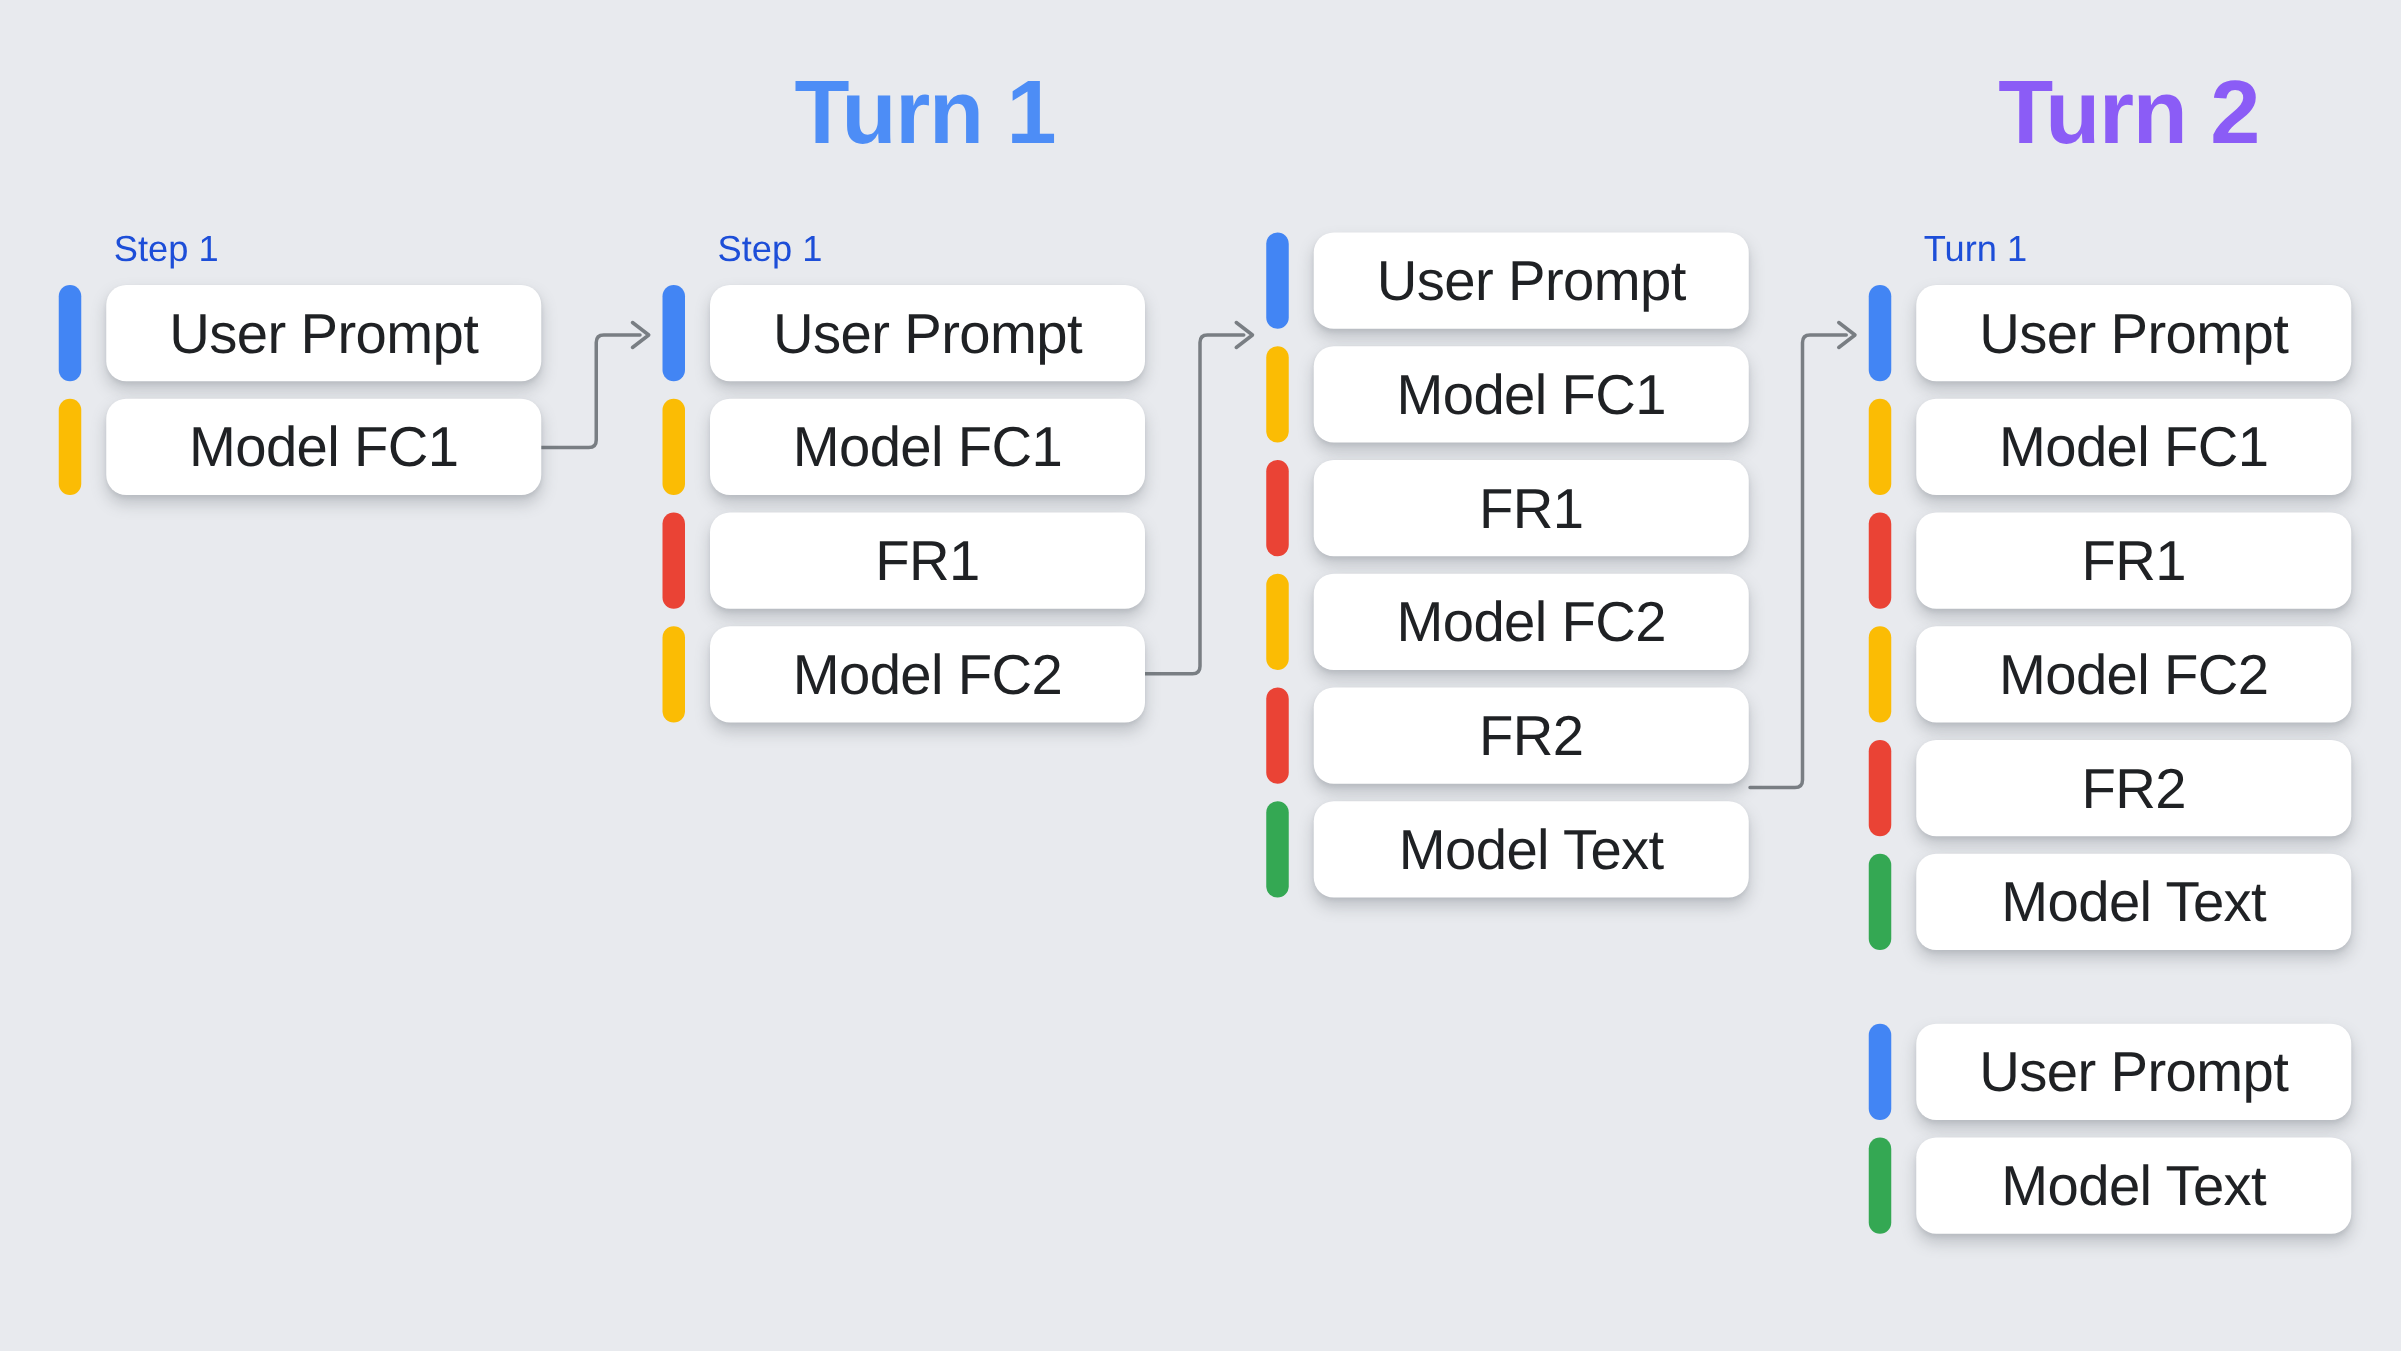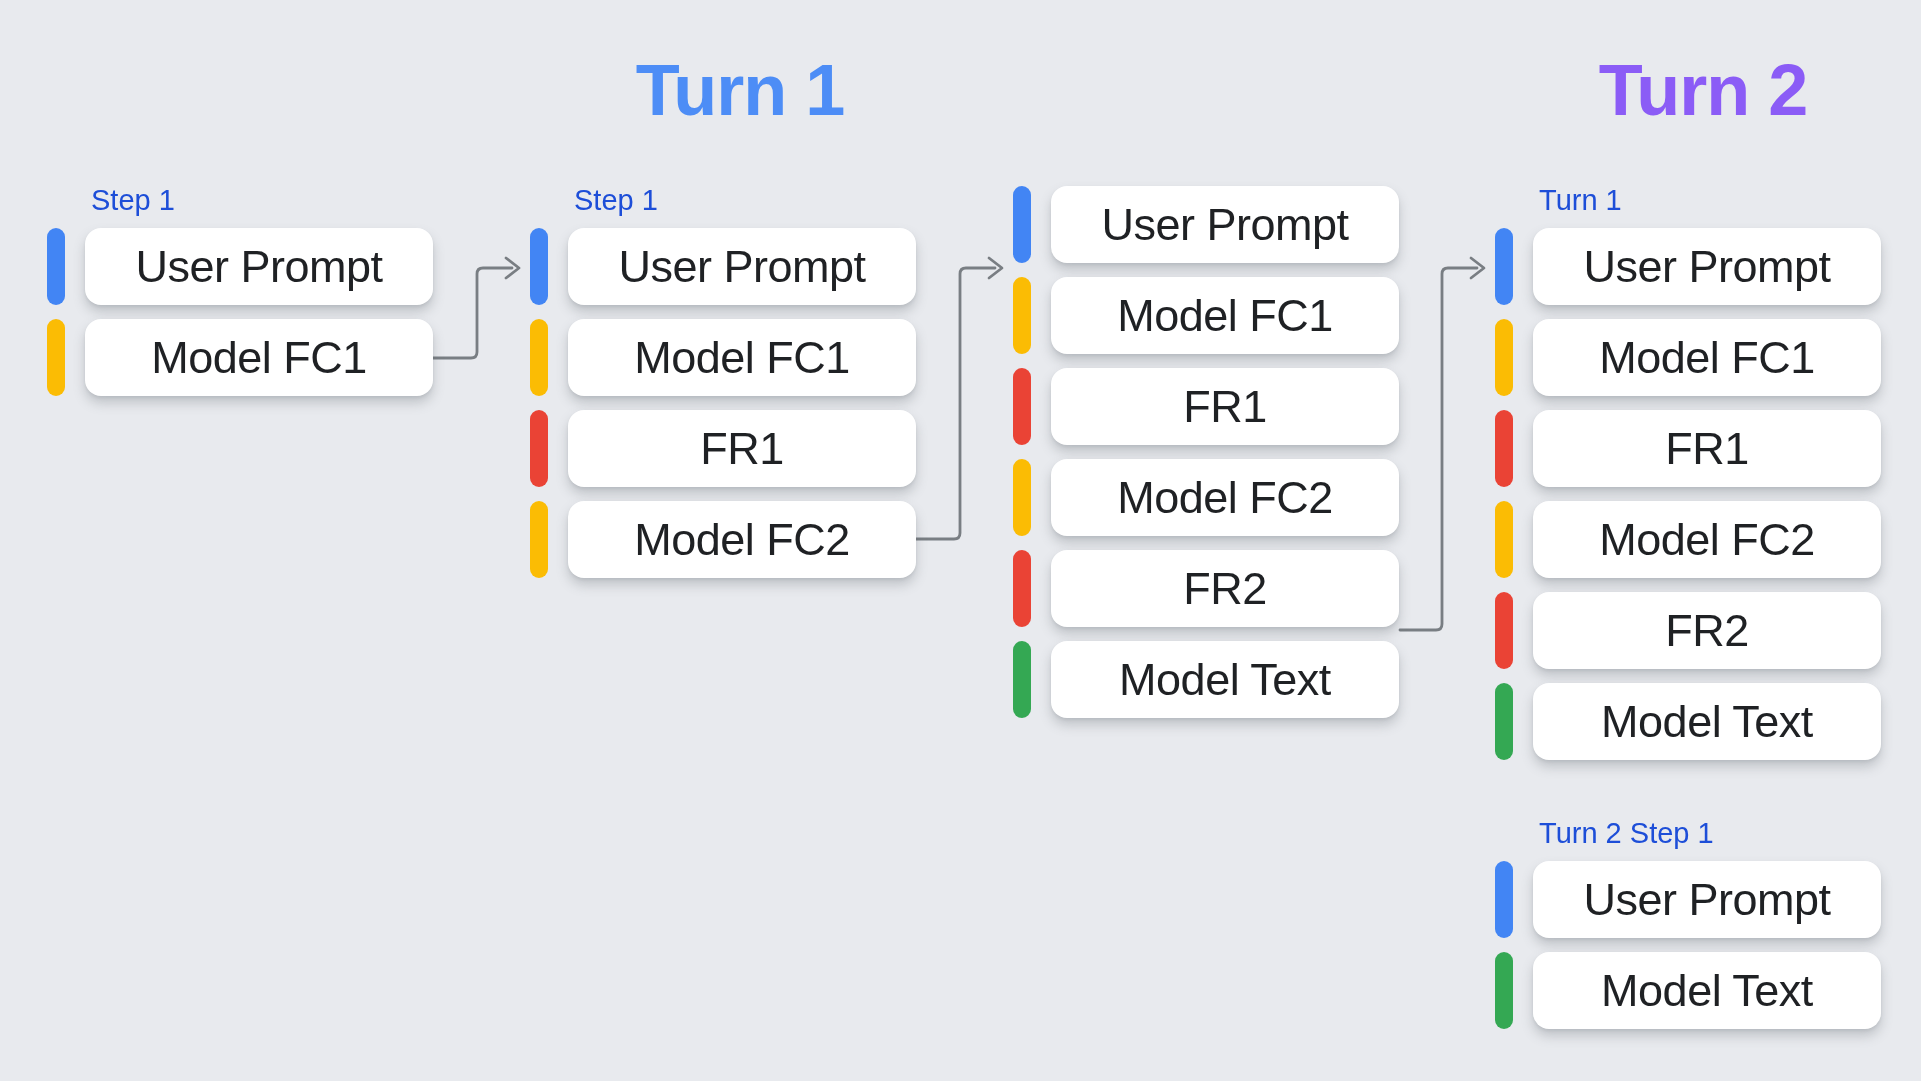--- a/index.html
+++ b/index.html
@@ -220,21 +220,20 @@
       <div class="row">
         <span class="bar" style="background-color: rgb(52, 168, 83);"></span>
         <div class="card">
           <span class="card-text">Model Text</span>
         </div>
       </div>
     </div>
   </div>
 
   <div class="column c5">
-    <div class="col-label">Turn 2 Step 1</div>
     <div class="rows">
       <div class="row">
         <span class="bar" style="background-color: rgb(66, 133, 244);"></span>
         <div class="card">
           <span class="card-text">User Prompt</span>
         </div>
       </div>
       <div class="row">
         <span class="bar" style="background-color: rgb(52, 168, 83);"></span>
         <div class="card">

